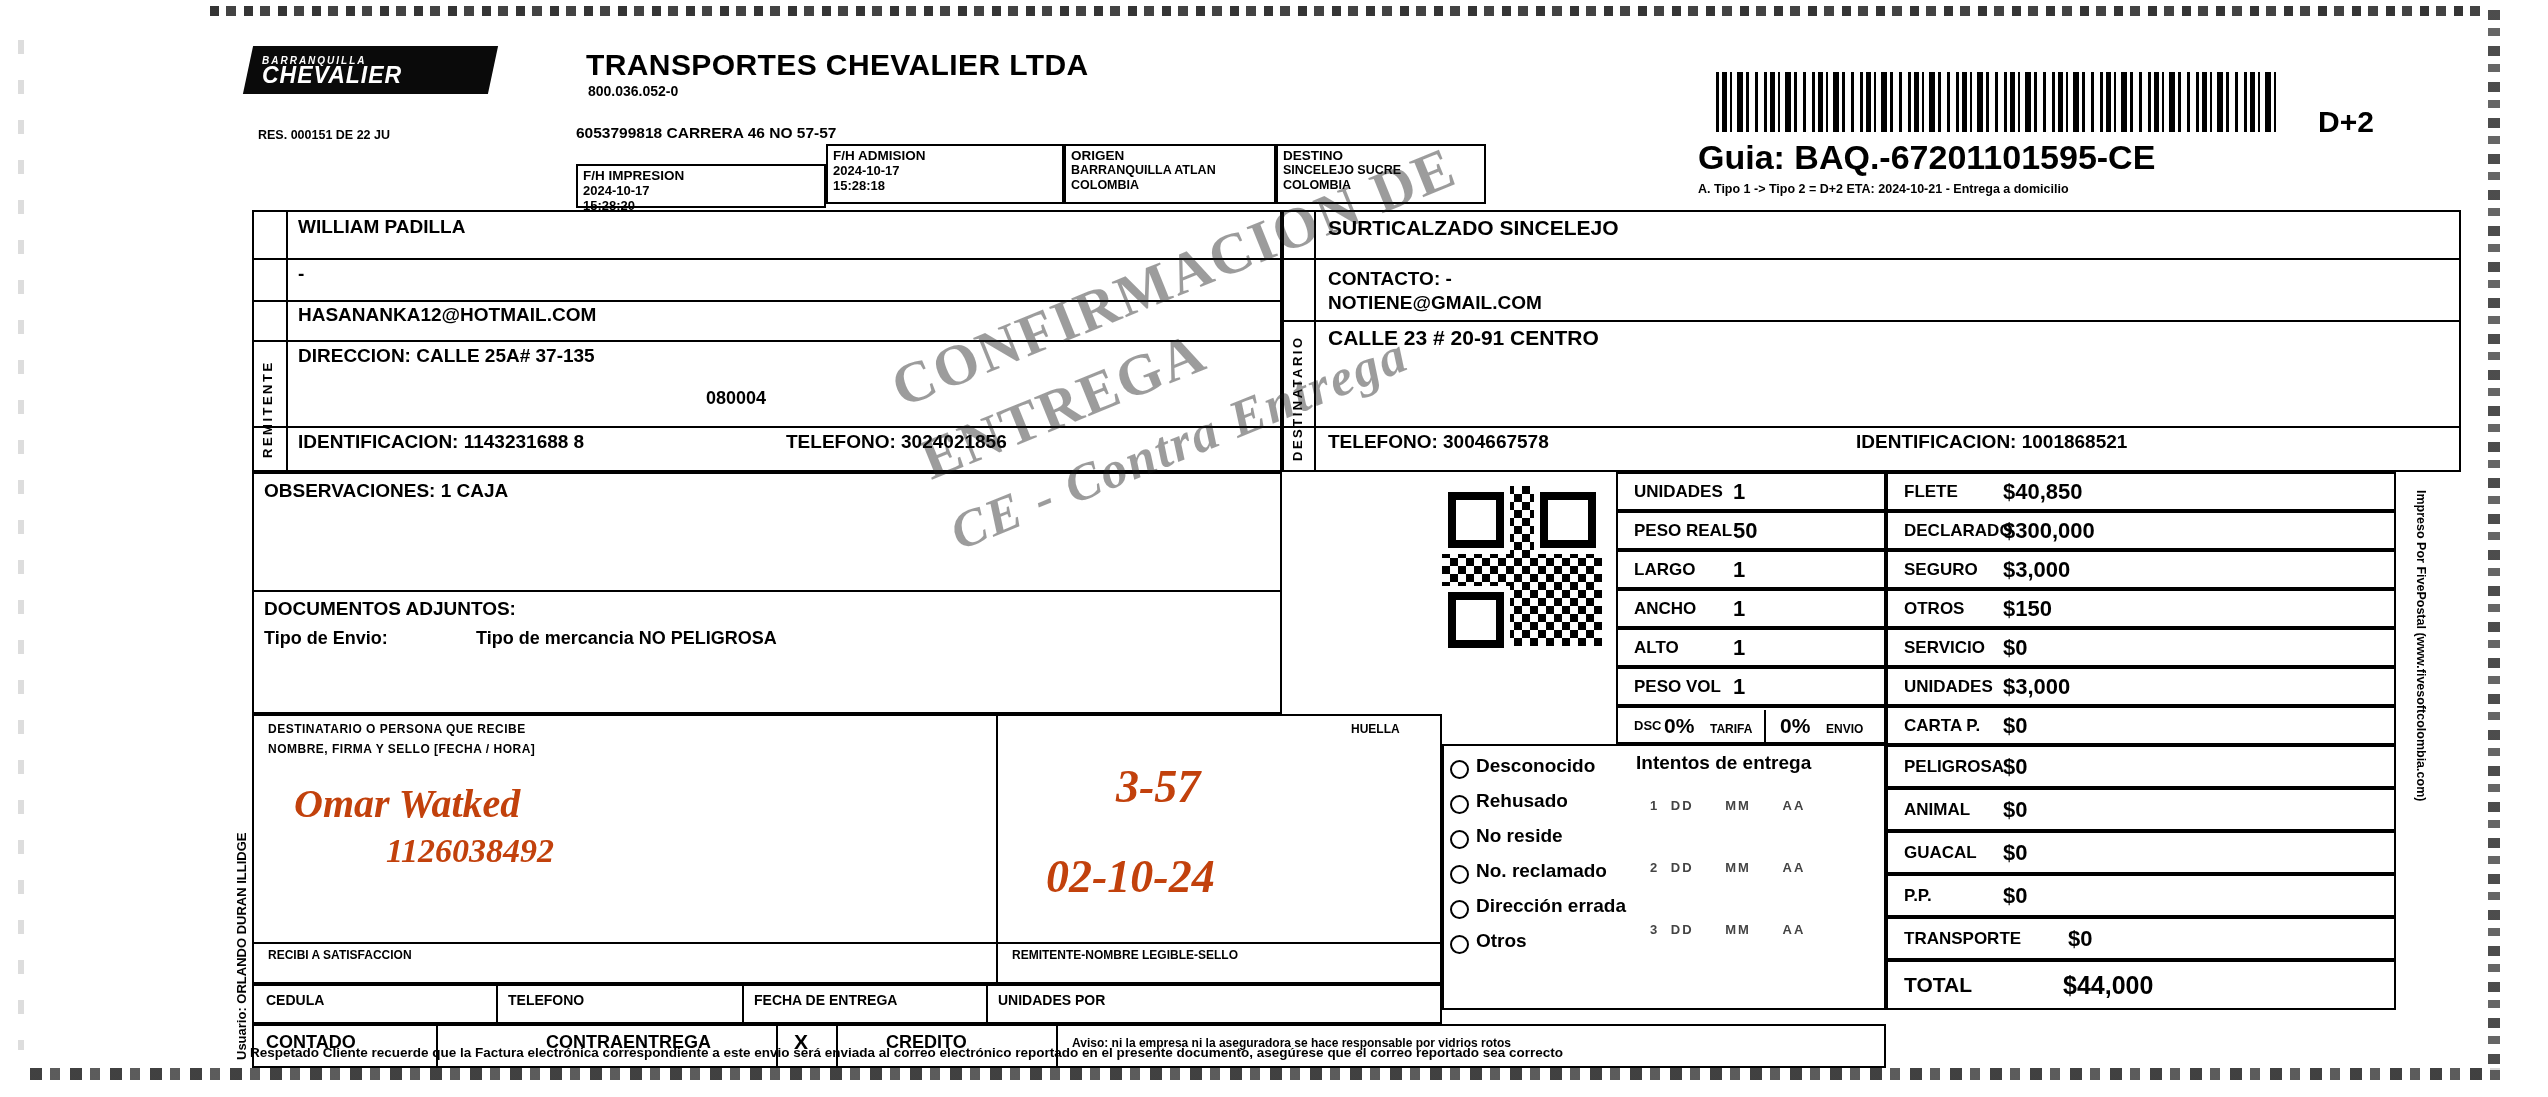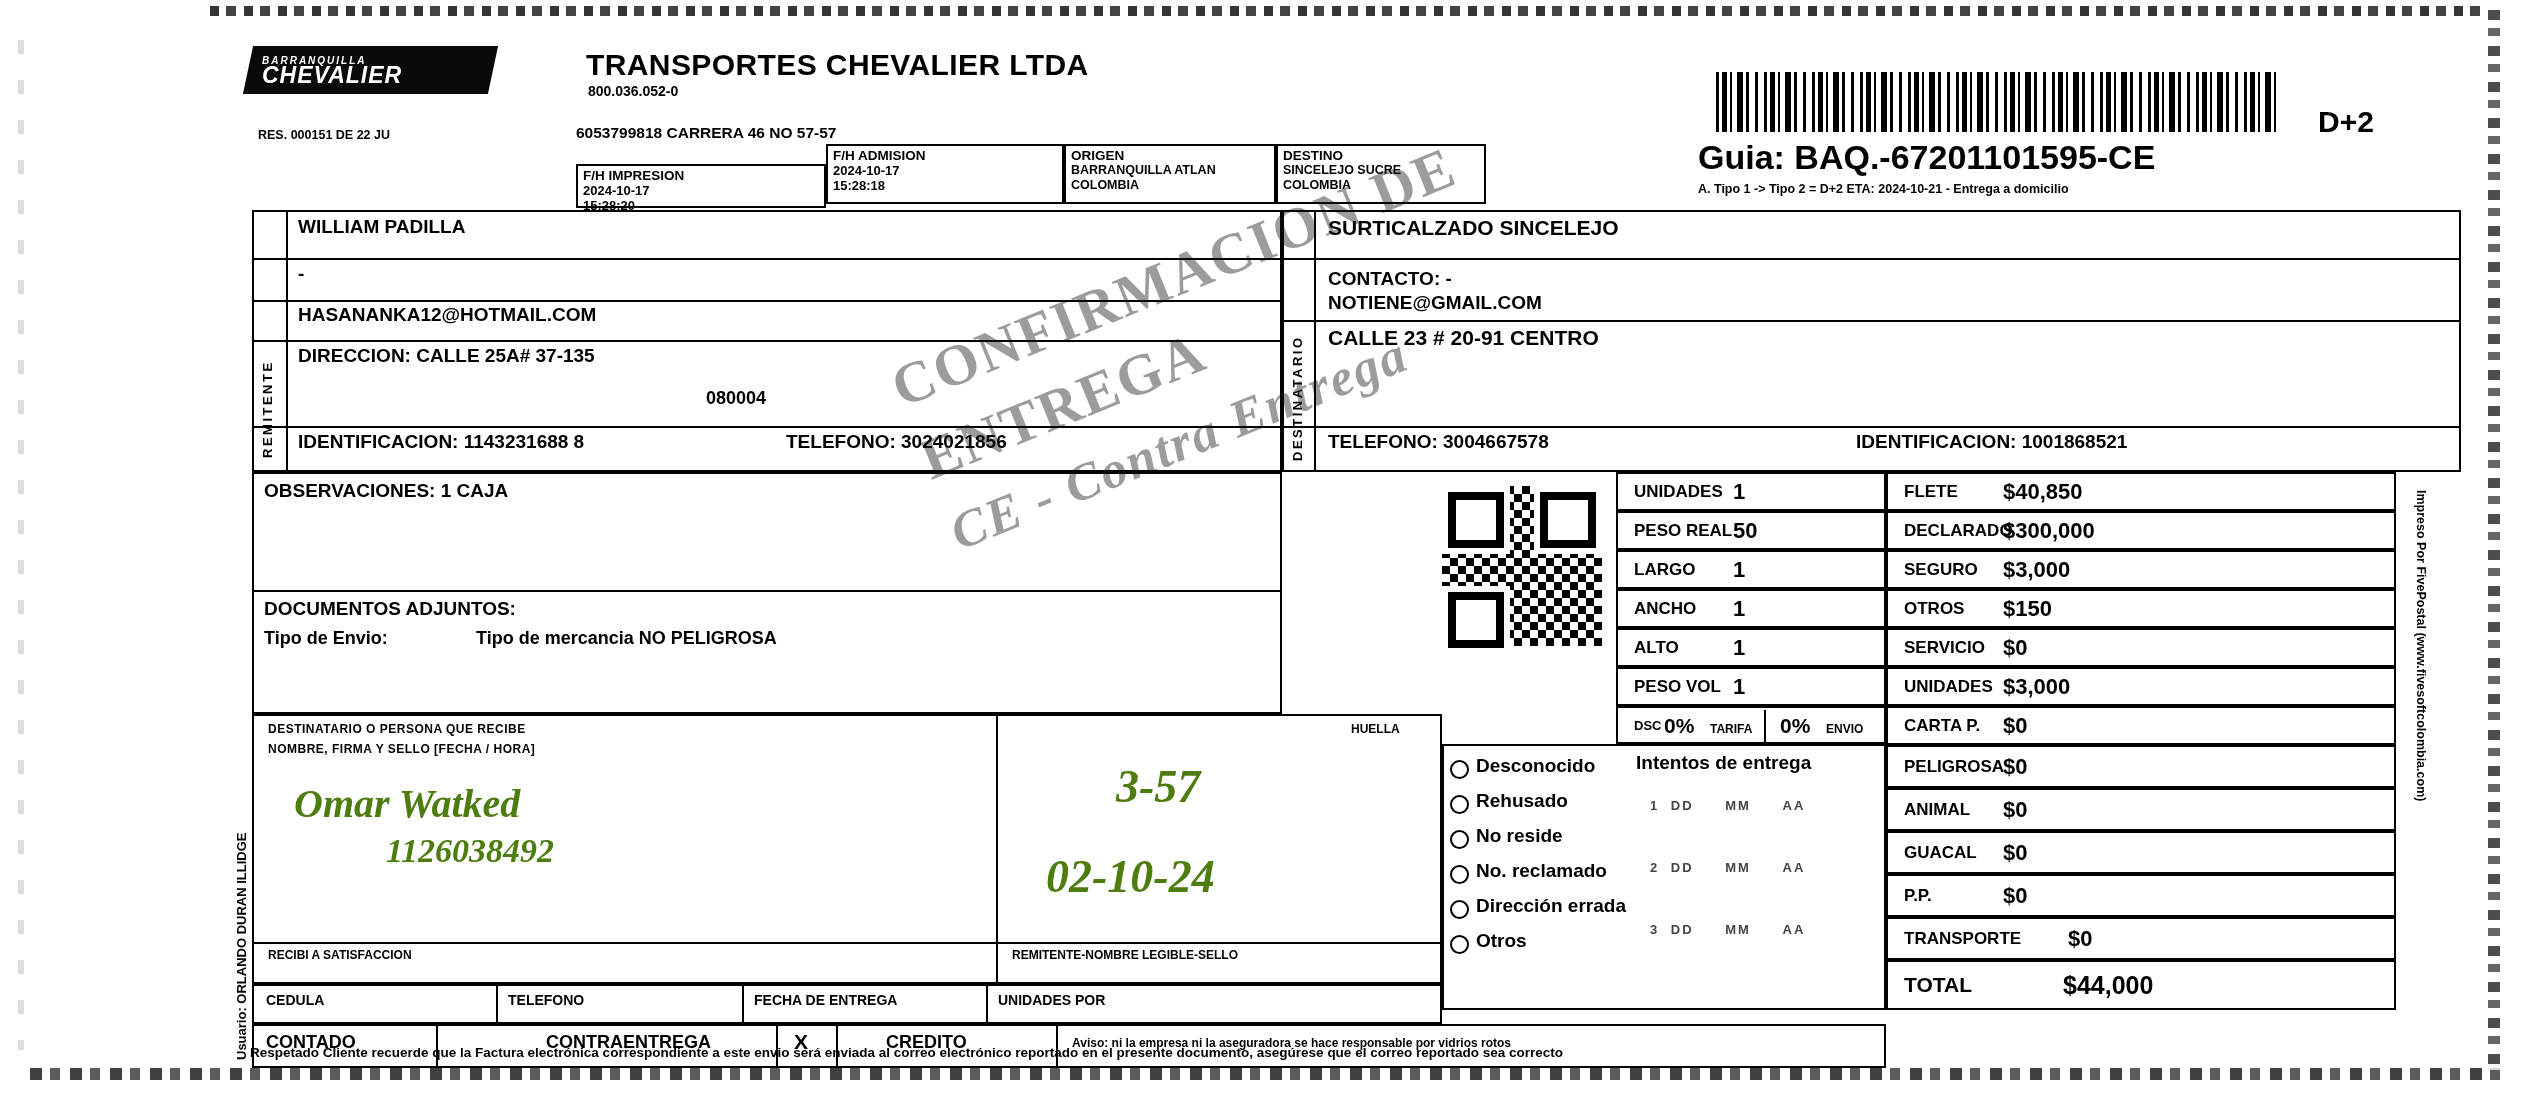--- a/index.html
+++ b/index.html
@@ -57,21 +57,21 @@
   .qr-b{position:absolute;left:1202px;top:572px;width:40px;height:40px;border:8px solid #000;background:#fff;box-shadow:0 0 0 6px #fff;}
 
   
   .row{position:absolute;border:2px solid #000;box-sizing:border-box;font-weight:bold;}
   .row .k{position:absolute;left:8px;top:50%;transform:translateY(-50%);font-size:17px;margin-left:8px;}
   .row .vl{position:absolute;left:115px;top:50%;transform:translateY(-50%);font-size:22px;}
 
   .radio{position:absolute;width:15px;height:15px;border:2.5px solid #000;border-radius:50%;}
   .opt{position:absolute;font-size:19px;font-weight:bold;}
 
-  .hand{position:absolute;font-family:"Liberation Serif",serif;font-style:italic;font-weight:bold;color:#4d7c0f;}
+  .hand{position:absolute;font-family:"Liberation Serif",serif;font-style:italic;font-weight:bold;color:#c2410c;}
 
   .watermark{position:absolute;left:680px;top:150px;width:900px;height:420px;
      transform:rotate(-22deg);color:rgba(20,20,20,.42);font-size:58px;font-weight:bold;
      font-family:"Liberation Serif",serif;letter-spacing:2px;line-height:78px;pointer-events:none;}
   .wm2{font-style:italic;font-size:52px;}
 
   .vert-right{position:absolute;writing-mode:vertical-rl;font-size:12.5px;font-weight:bold;}
   .vert-left{position:absolute;writing-mode:vertical-rl;transform:rotate(180deg);font-size:13px;font-weight:bold;}
 
   .foot{position:absolute;left:250px;top:1045px;font-size:13.5px;font-weight:bold;}

